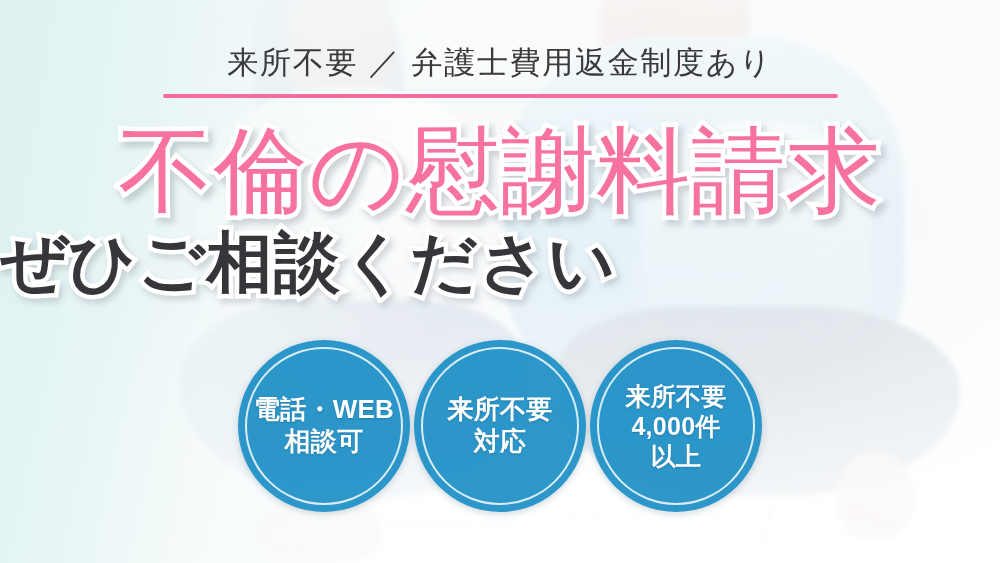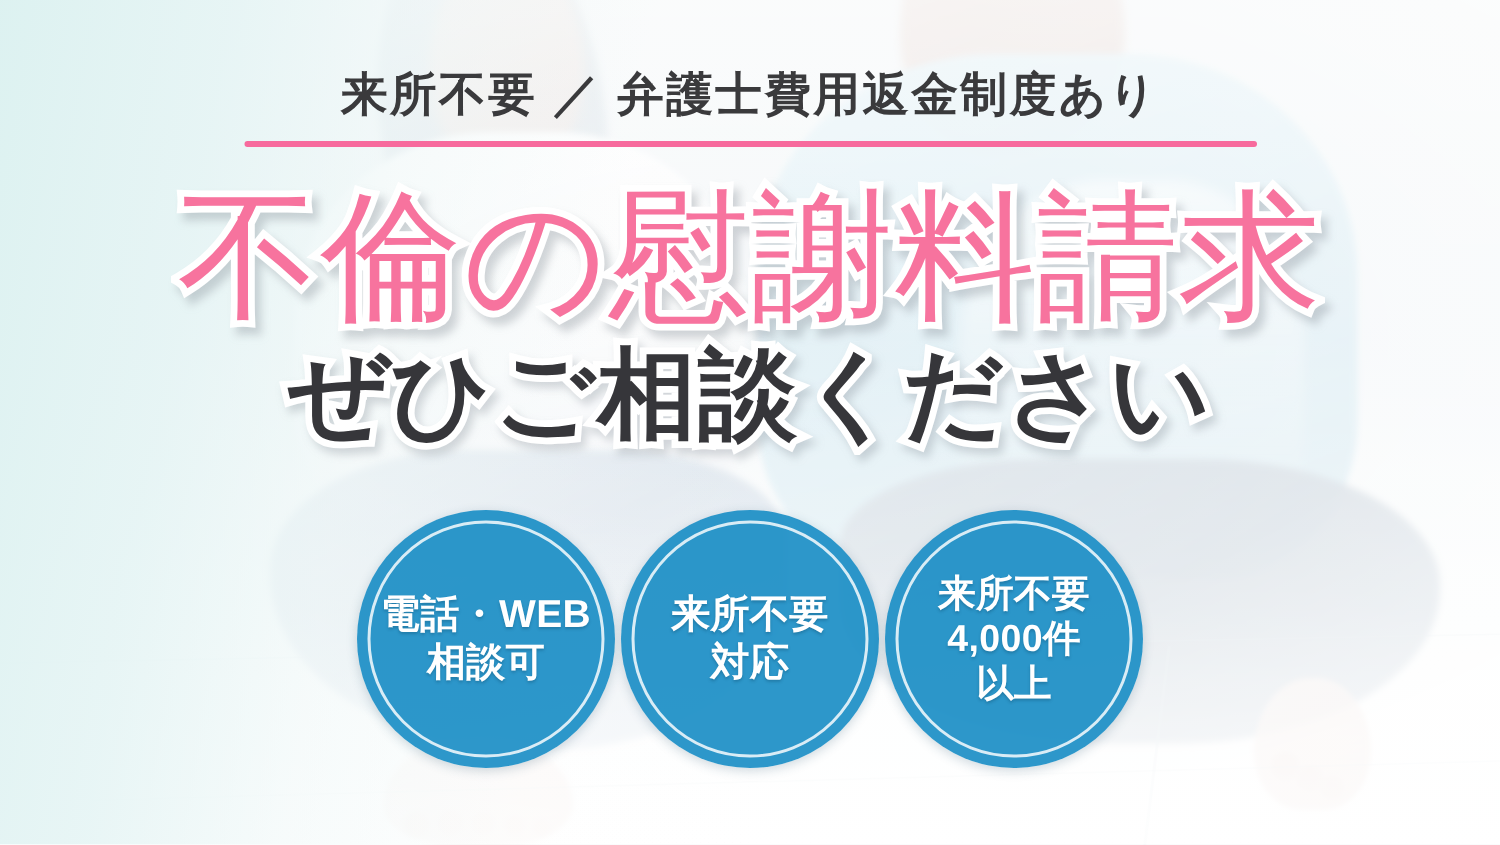--- a/index.html
+++ b/index.html
@@ -167,21 +167,21 @@
 
   
   .content { position: absolute; inset: 0; }
 
   .eyebrow {
     position: absolute;
     left: 0; right: 0;
     top: 42px;
     text-align: center;
     font-size: 31px;
-    font-weight: 700;
+    font-weight: 400;
     letter-spacing: .055em;
     color: #3a3a3c;
     white-space: nowrap;
   }
 
   .rule {
     position: absolute;
     left: 163px;
     top: 94px;
     width: 675px;
@@ -203,21 +203,21 @@
     white-space: nowrap;
     -webkit-text-stroke: 9px #ffffff;
     paint-order: stroke fill;
     filter: drop-shadow(4px 5px 3px rgba(120,130,140,.33));
   }
 
   .subhead {
     position: absolute;
     left: 0; right: 0;
     top: 229px;
-    text-align: center;
+    text-align: left;
     font-size: 66px;
     line-height: 1.0;
     font-weight: 900;
     letter-spacing: .02em;
     color: #36363a;
     white-space: nowrap;
     -webkit-text-stroke: 9px #ffffff;
     paint-order: stroke fill;
     filter: drop-shadow(3px 4px 3px rgba(120,130,140,.30));
   }

